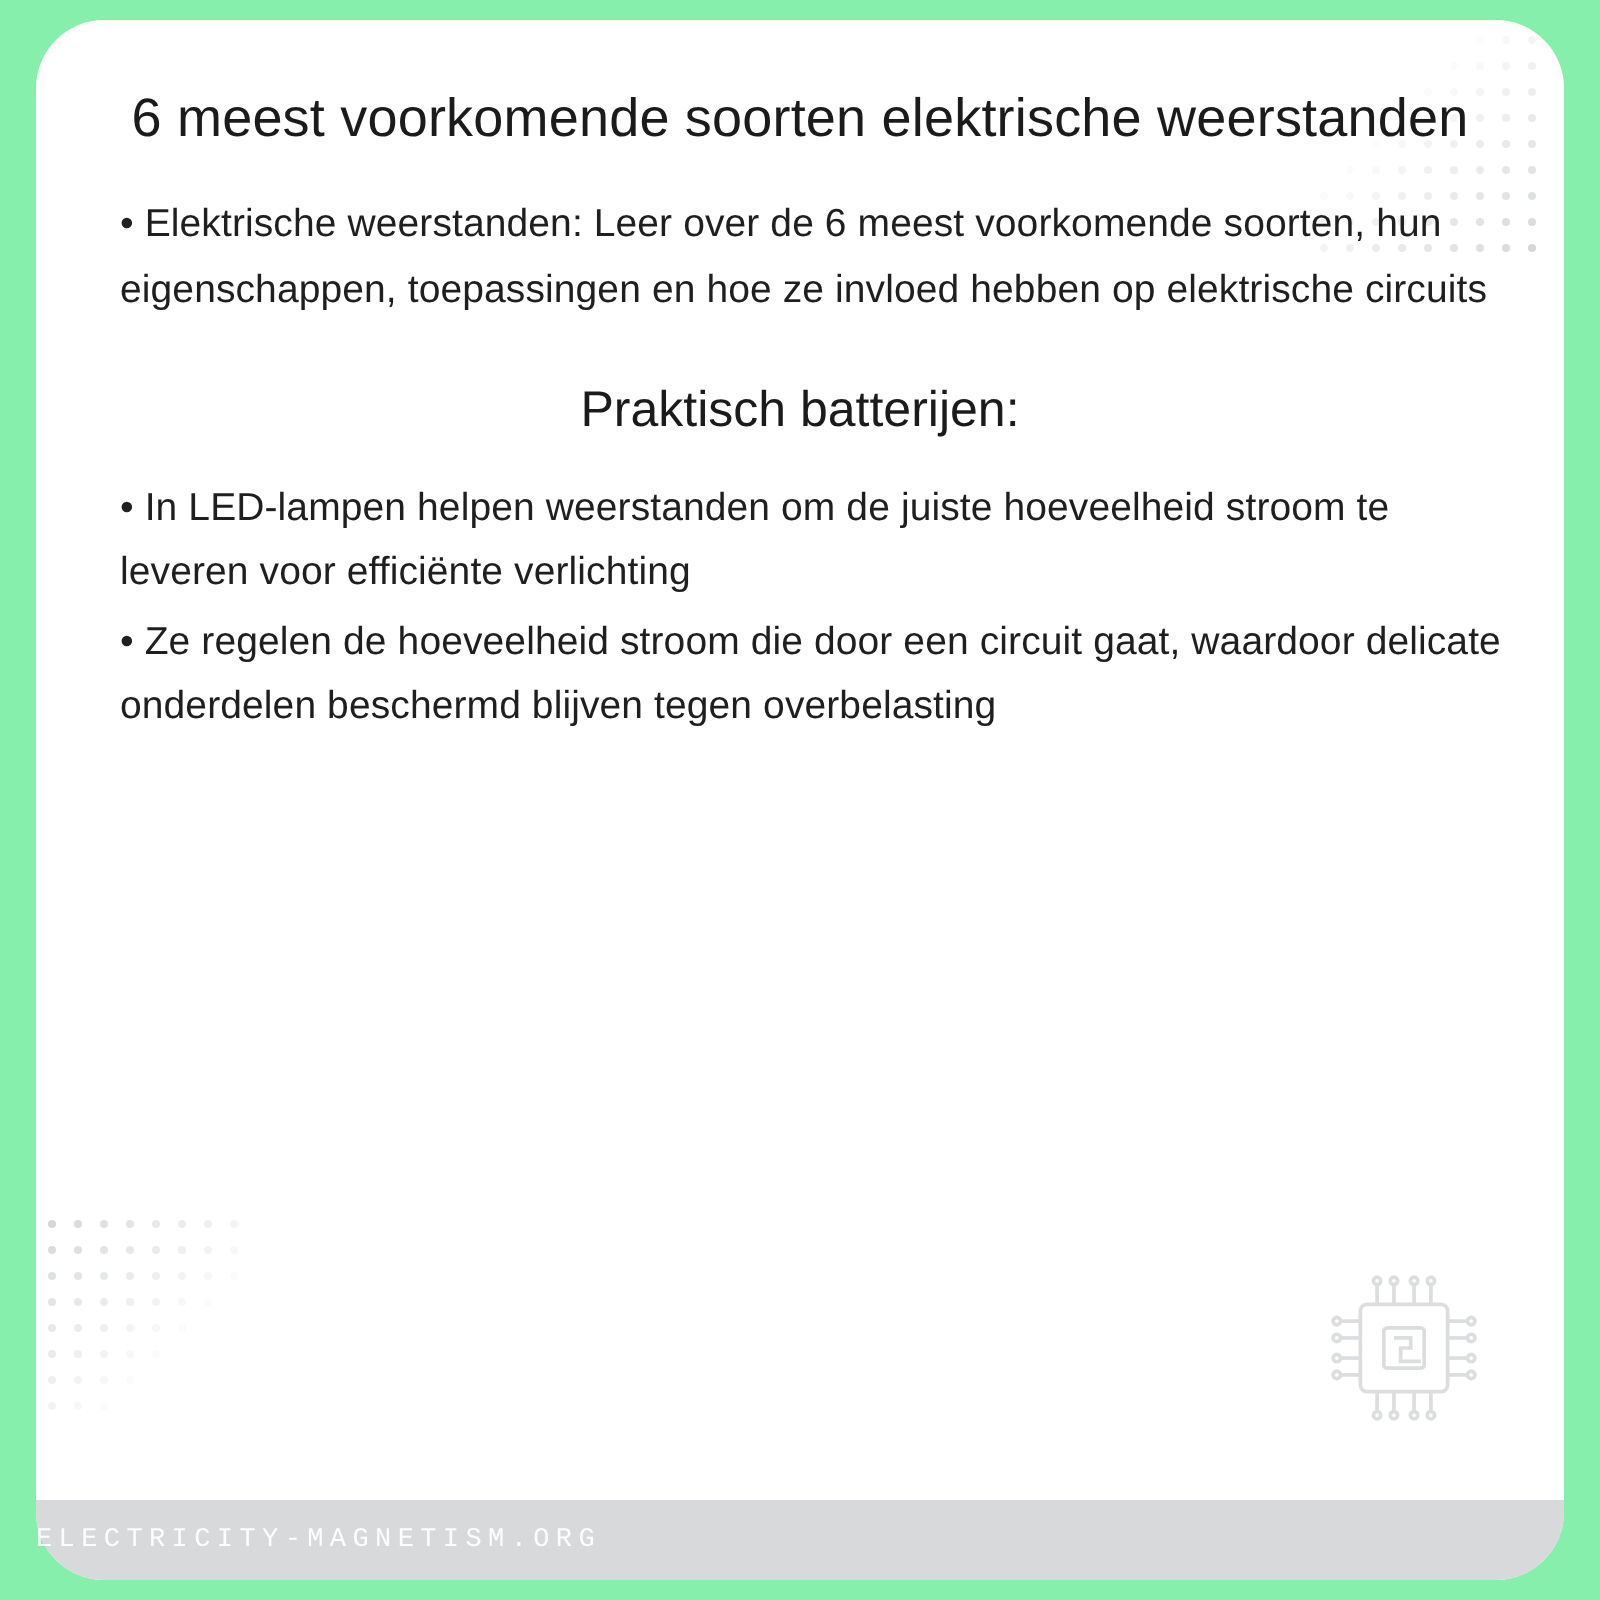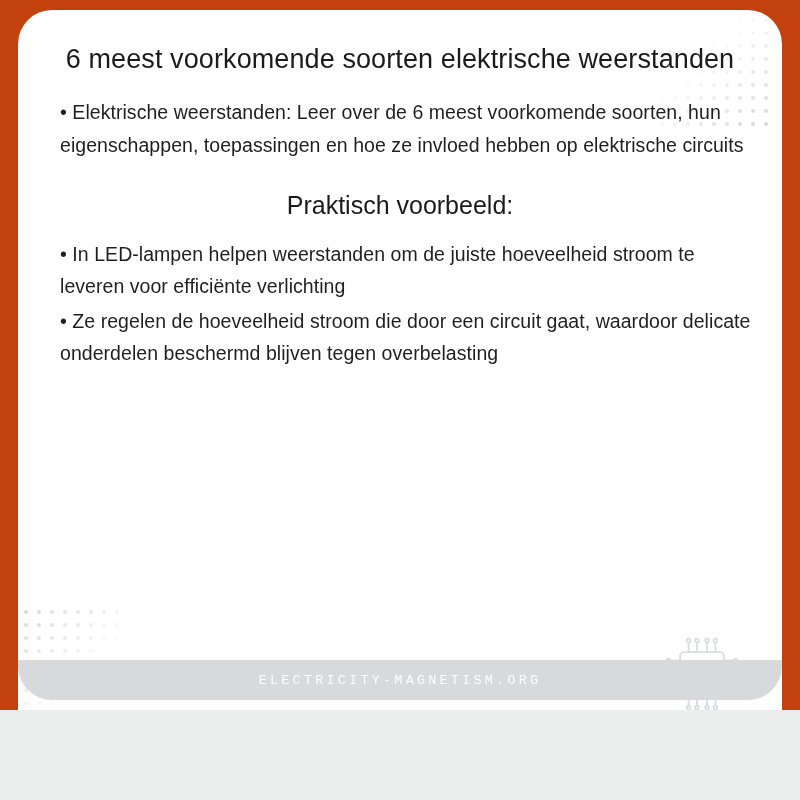--- a/index.html
+++ b/index.html
@@ -9,23 +9,23 @@
   body {
     width: 800px;
     height: 800px;
     font-family: "Liberation Sans", sans-serif;
     background: #eceded;
     overflow: hidden;
   }
   .slide {
     position: relative;
     width: 800px;
-    height: 710px;
+    height: 800px;
     box-sizing: border-box;
-    background: #c2410c;
+    background: #86efac;
     overflow: hidden;
   }
   .card {
     position: absolute;
     left: 18px;
     top: 10px;
     width: 764px;
     height: 780px;
     background: #ffffff;
     border-radius: 34px;
@@ -105,21 +105,20 @@
   }
   .footer {
     position: absolute;
     left: 18px;
     bottom: 10px;
     width: 764px;
     height: 40px;
     background: #d7d9db;
     display: flex;
     align-items: center;
-    justify-content: center;
     border-bottom-left-radius: 34px;
     border-bottom-right-radius: 34px;
   }
   .footer-text {
     font-size: 13.5px;
     letter-spacing: 3.2px;
     color: #fdfdfd;
     font-family: "Liberation Mono", monospace;
   }
 </style>
@@ -279,21 +278,21 @@
         <span class="dot" style="left: 91px; top: 91px; background: rgb(214, 216, 218); opacity: 0;"></span>
       </div>
 
     <div class="content">
       <h1 class="title">6 meest voorkomende soorten elektrische weerstanden</h1>
 
       <ul class="bullets section-one">
         <li>• Elektrische weerstanden: Leer over de 6 meest voorkomende soorten, hun eigenschappen, toepassingen en hoe ze invloed hebben op elektrische circuits</li>
       </ul>
 
-      <h2 class="subhead">Praktisch voorbeeld:</h2>
+      <h2 class="subhead">Praktisch batterijen:</h2>
 
       <ul class="bullets section-two">
         <li>• In LED-lampen helpen weerstanden om de juiste hoeveelheid stroom te leveren voor efficiënte verlichting</li>
         <li>• Ze regelen de hoeveelheid stroom die door een circuit gaat, waardoor delicate onderdelen beschermd blijven tegen overbelasting</li>
       </ul>
     </div>
 
     <div class="chip-icon">
       <svg viewBox="0 0 100 100" width="84" height="84" fill="none" stroke="#b9bcc0" stroke-width="2.2">
         <rect x="24" y="24" width="52" height="52" rx="4"></rect>

